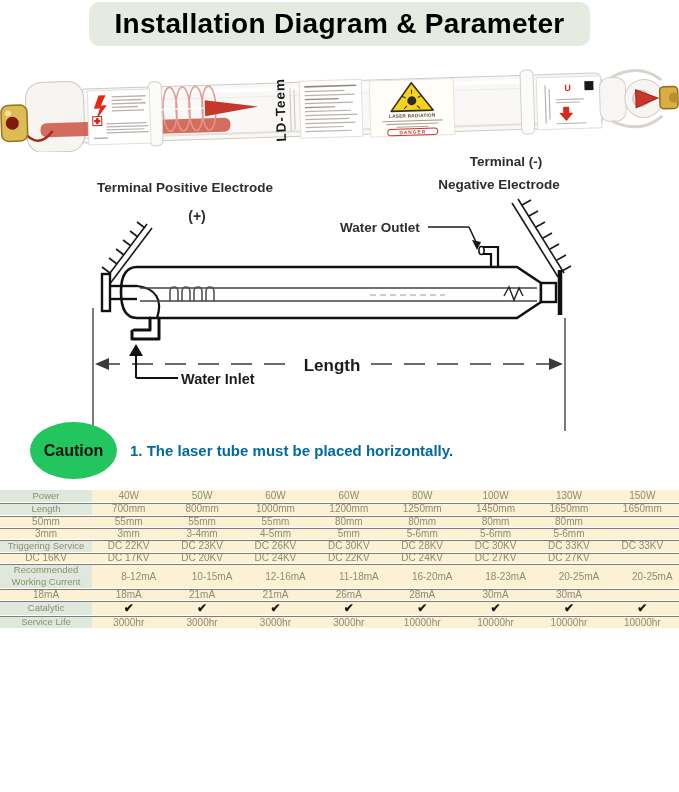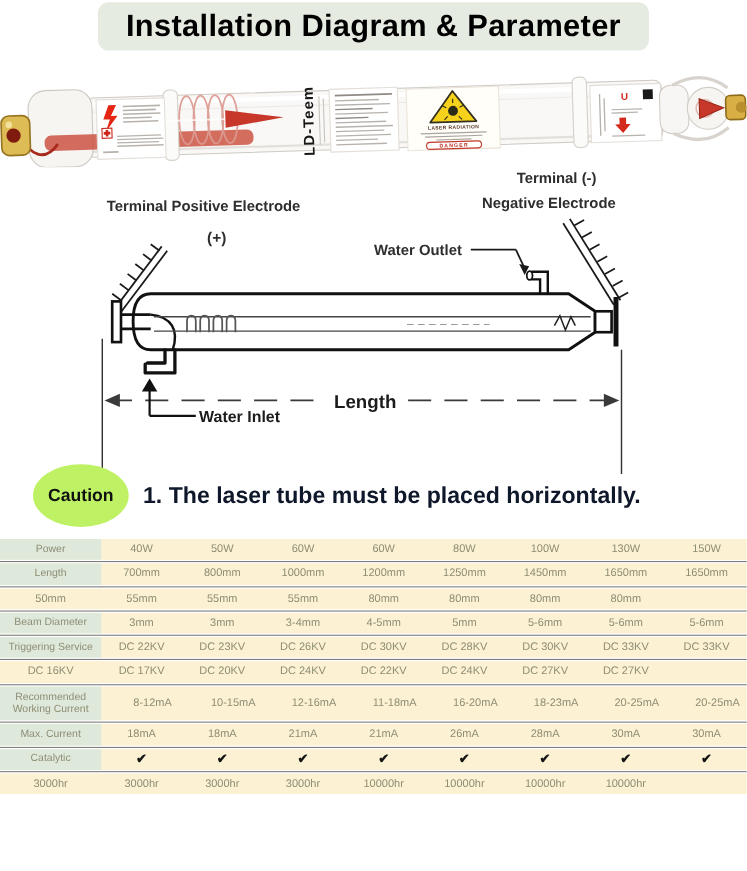--- a/index.html
+++ b/index.html
@@ -1,30 +1,30 @@
 <!DOCTYPE html>
 <html><head>
 <meta charset="utf-8">
 <style>
   html,body{margin:0;padding:0;background:#fff;}
-  .page{position:relative;width:679px;height:722px;background:#fff;overflow:hidden;
+  .page{position:relative;width:679px;height:628px;background:#fff;overflow:hidden;
         font-family:"Liberation Sans",sans-serif;}
   
   .title{position:absolute;top:2px;left:50%;transform:translateX(-50%);
          background:#e6ebe2;border-radius:10px;padding:6px 26px;
          font-size:28px;font-weight:bold;color:#000;white-space:nowrap;letter-spacing:.3px;}
   
   .photo{position:absolute;top:56px;left:0;}
   .diagram{position:absolute;top:150px;left:0;}
   
   .caution{position:absolute;top:422px;left:30px;display:flex;align-items:center;gap:13px;}
-  .caution-badge{flex:none;width:87px;height:57px;background:#bef264;border-radius:50%;
+  .caution-badge{flex:none;width:87px;height:57px;background:#22c55e;border-radius:50%;
                  display:flex;align-items:center;justify-content:center;
                  font-weight:bold;font-size:16px;color:#101010;}
-  .caution-list{width:505px;font-weight:bold;font-size:21px;color:#0f172a;line-height:1.42;}
+  .caution-list{width:505px;font-weight:bold;font-size:15px;color:#0369a1;line-height:1.42;}
   .caution-item{padding-left:21px;text-indent:-21px;}
   
   .ptable{position:absolute;top:490px;left:0;right:0;bottom:0;display:flex;flex-direction:column;}
   .t-row{flex:1;display:grid;grid-template-columns:92px repeat(8,1fr);
          background:#fdf1d3;align-items:center;text-align:center;
          font-size:10px;color:#8d8d74;}
   .t-row.tall{flex:1.65;gap:20px;}
   .t-row.checks .t-cell{color:#141414;font-size:12px;font-weight:bold;}
   .t-label{height:100%;display:flex;align-items:center;justify-content:center;
            background:#dfe9db;padding:0 3px;box-sizing:border-box;
@@ -281,21 +281,20 @@
         <div class="t-cell">55mm</div>
         <div class="t-cell">55mm</div>
         <div class="t-cell">55mm</div>
         <div class="t-cell">80mm</div>
         <div class="t-cell">80mm</div>
         <div class="t-cell">80mm</div>
         <div class="t-cell">80mm</div>
       </div>
       <div class="t-sep"></div>
       <div class="t-row">
-        <div class="t-label">Beam Diameter</div>
         <div class="t-cell">3mm</div>
         <div class="t-cell">3mm</div>
         <div class="t-cell">3-4mm</div>
         <div class="t-cell">4-5mm</div>
         <div class="t-cell">5mm</div>
         <div class="t-cell">5-6mm</div>
         <div class="t-cell">5-6mm</div>
         <div class="t-cell">5-6mm</div>
       </div>
       <div class="t-sep"></div>
@@ -328,21 +327,20 @@
         <div class="t-cell">10-15mA</div>
         <div class="t-cell">12-16mA</div>
         <div class="t-cell">11-18mA</div>
         <div class="t-cell">16-20mA</div>
         <div class="t-cell">18-23mA</div>
         <div class="t-cell">20-25mA</div>
         <div class="t-cell">20-25mA</div>
       </div>
       <div class="t-sep"></div>
       <div class="t-row">
-        <div class="t-label">Max. Current</div>
         <div class="t-cell">18mA</div>
         <div class="t-cell">18mA</div>
         <div class="t-cell">21mA</div>
         <div class="t-cell">21mA</div>
         <div class="t-cell">26mA</div>
         <div class="t-cell">28mA</div>
         <div class="t-cell">30mA</div>
         <div class="t-cell">30mA</div>
       </div>
       <div class="t-sep"></div>
@@ -352,20 +350,21 @@
         <div class="t-cell">✔</div>
         <div class="t-cell">✔</div>
         <div class="t-cell">✔</div>
         <div class="t-cell">✔</div>
         <div class="t-cell">✔</div>
         <div class="t-cell">✔</div>
         <div class="t-cell">✔</div>
       </div>
       <div class="t-sep"></div>
       <div class="t-row">
+        <div class="t-label">Service Life</div>
         <div class="t-cell">3000hr</div>
         <div class="t-cell">3000hr</div>
         <div class="t-cell">3000hr</div>
         <div class="t-cell">3000hr</div>
         <div class="t-cell">10000hr</div>
         <div class="t-cell">10000hr</div>
         <div class="t-cell">10000hr</div>
         <div class="t-cell">10000hr</div>
       </div>
     </div>

